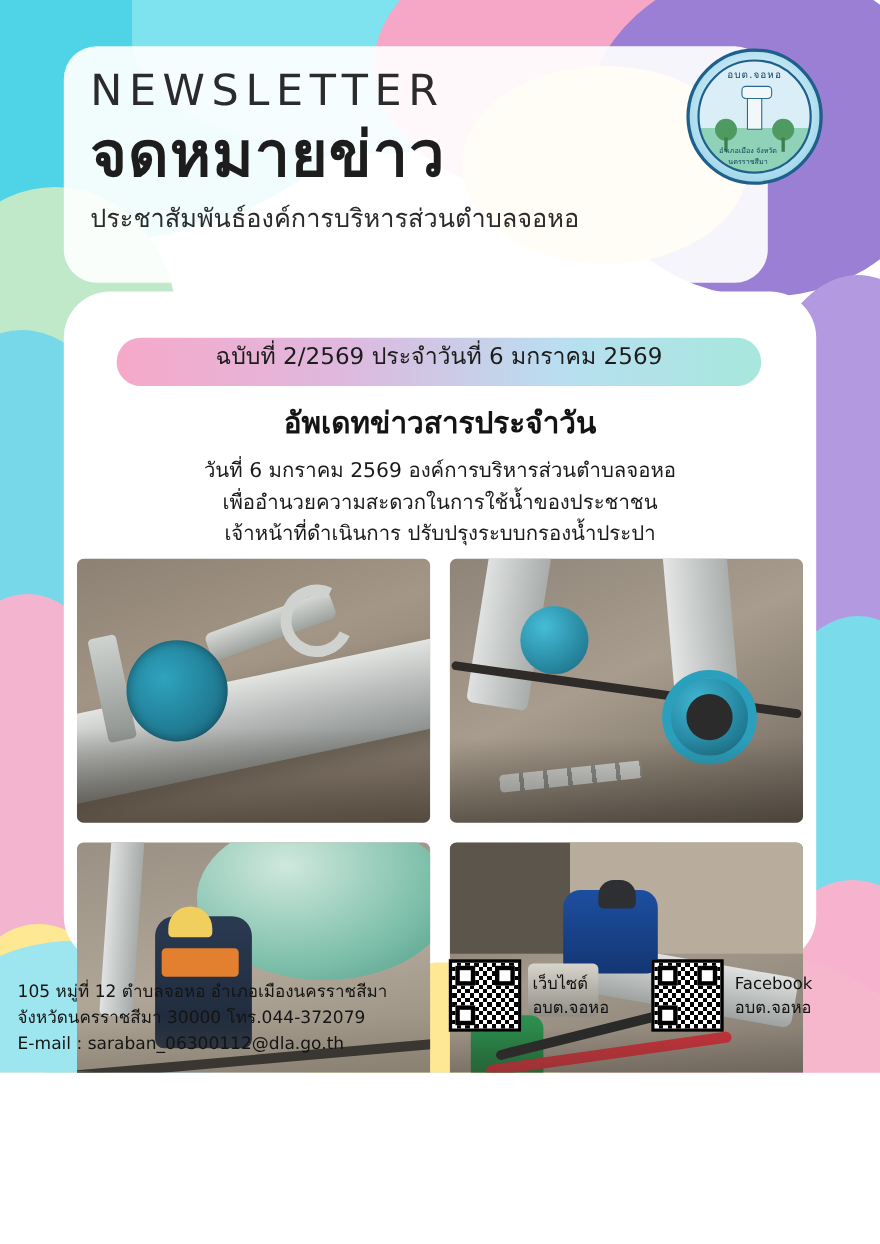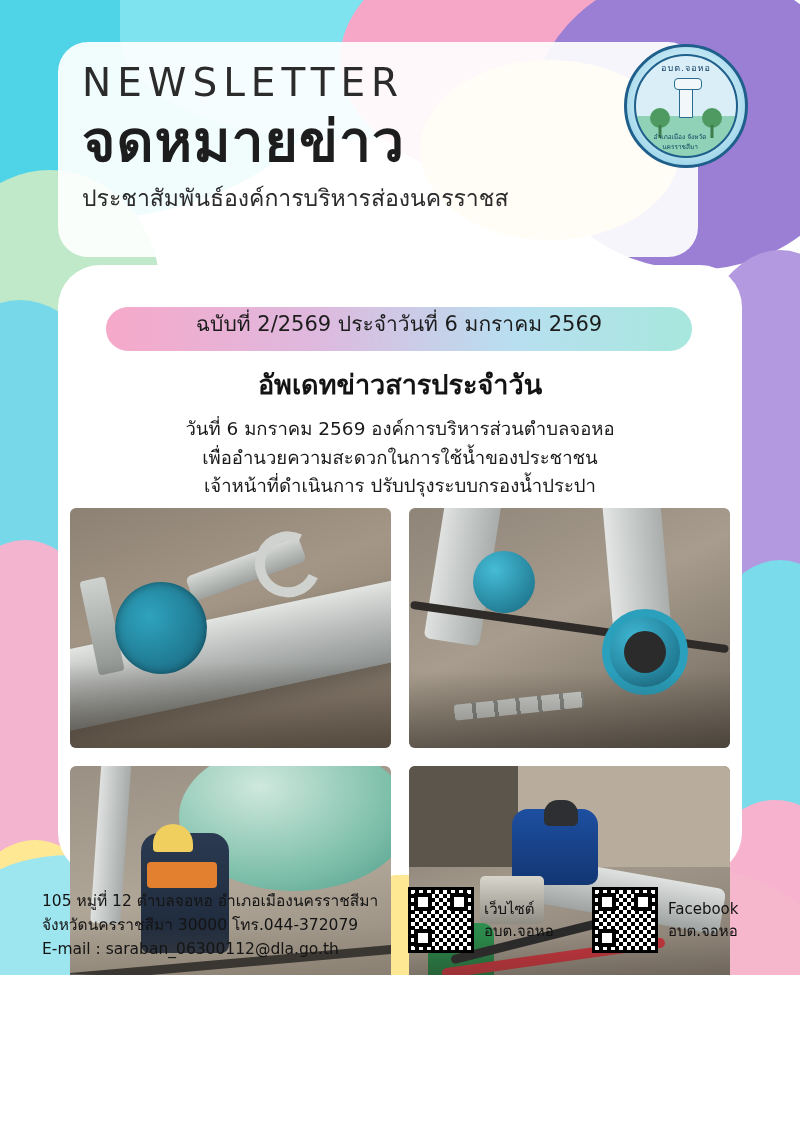--- a/index.html
+++ b/index.html
@@ -351,25 +351,25 @@
   .p4 .floor{
     position:absolute; left:0; bottom:0; width:100%; height:30%;
     background: linear-gradient(transparent, rgba(60,52,44,.5));
   }
 
   
   .footer {
     position: absolute; left: 0; right: 0; bottom: 0; height: 104px; z-index: 8;
   }
   .addr {
-    position: absolute; left: 42px; top: 18px;
+    position: absolute; left: 16px; top: 18px;
     font-size: 15.5px; line-height: 1.55; color: #141414;
   }
   .qrblock {
-    position: absolute; top: 16px; display: flex; align-items: center; gap: 10px;
+    position: absolute; top: 1px; display: flex; align-items: center; gap: 10px;
   }
   .qrblock.one { left: 408px; }
   .qrblock.two { left: 592px; }
   .qr {
     width: 66px; height: 66px; background: #fff;
     border: 3px solid #000;
     position: relative;
     background-image:
       repeating-linear-gradient(90deg,#000 0 4px,#fff 4px 8px),
       repeating-linear-gradient(0deg,#000 0 4px,#fff 4px 8px);
@@ -407,21 +407,21 @@
     <div class="blob b-pink-bottom"></div>
     <div class="blob b-cyan-bottom"></div>
   </div>
 
   <div class="header-white"></div>
   <div class="sheet"></div>
 
   <div class="header">
     <div class="newsletter">NEWSLETTER</div>
     <div class="thai-title">จดหมายข่าว</div>
-    <div class="thai-sub">ประชาสัมพันธ์องค์การบริหารส่องนครราชส</div>
+    <div class="thai-sub">ประชาสัมพันธ์องค์การบริหารส่วนตำบลจอหอ</div>
   </div>
 
   <div class="logo">
     <div class="logo-inner">
       <div class="logo-top-text">อบต.จอหอ</div>
       <div class="logo-tower"></div>
       <div class="logo-tree left">
           <span></span>
         </div>
       <div class="logo-tree right">

